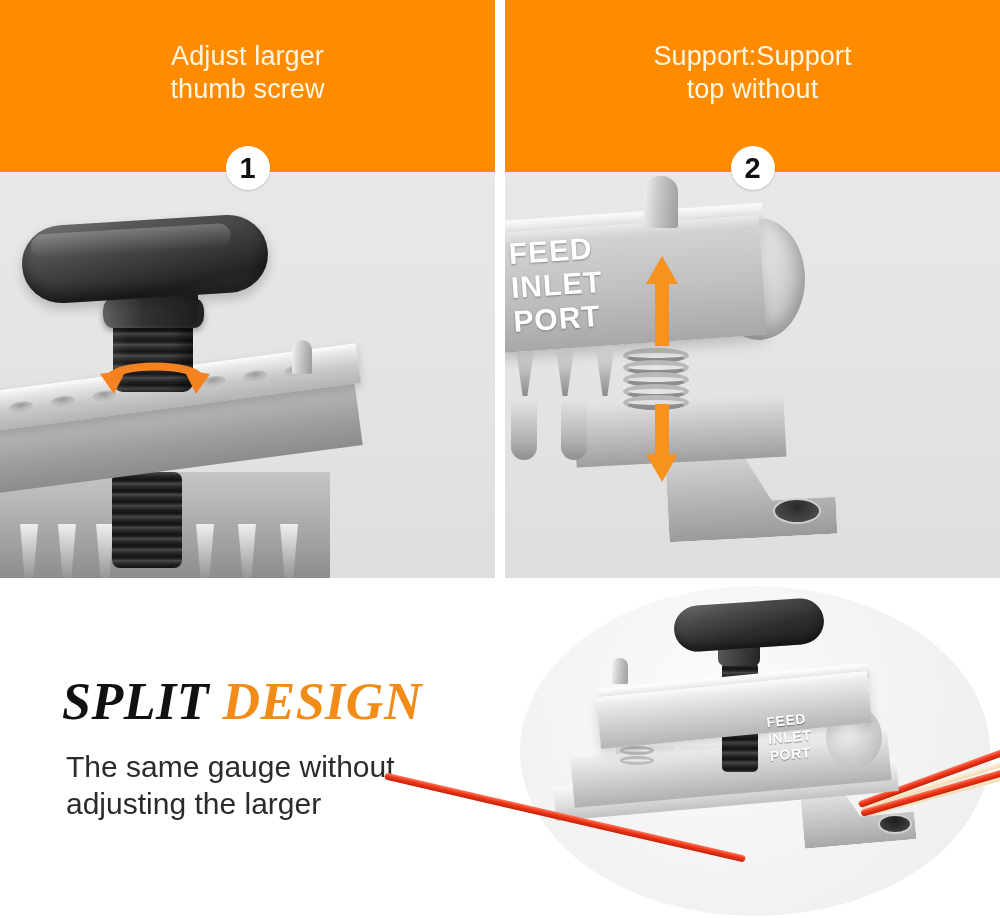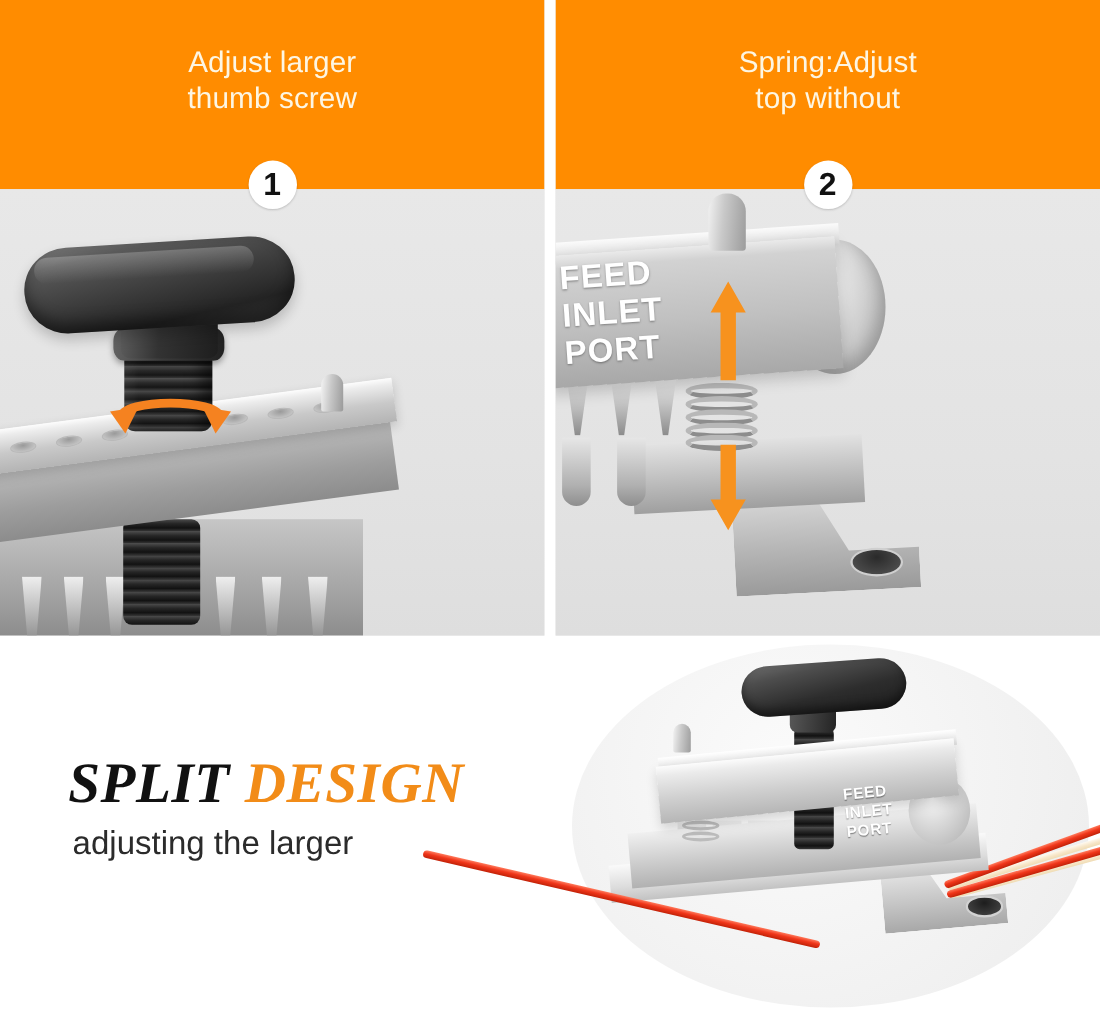--- a/index.html
+++ b/index.html
@@ -111,21 +111,21 @@
   .p3-wire{position:absolute;left:132px;top:242px;width:74px;height:58px;border-radius:28px/29px;
              background:linear-gradient(120deg,#ffd27a,#ff9f1a 55%,#f08800 100%);
              box-shadow:0 0 22px 10px rgba(255,150,0,.55);}
   .p3-wire:after{content:"";position:absolute;left:6px;top:7px;width:44px;height:44px;border-radius:50%;
              background:radial-gradient(circle at 40% 35%,#fffbe8,#ffe9b0);border:2px solid #f7b733;}
 
   
   .hero{position:absolute;left:0;top:578px;width:1000px;height:340px;background:#ffffff;}
   .hero-circle{position:absolute;left:520px;top:8px;width:470px;height:330px;border-radius:50%;
              background:radial-gradient(circle at 42% 34%,#fbfbfb 0%,#f2f2f2 60%,#ececec 100%);}
-  .split-title{position:absolute;left:62px;top:105px;
+  .split-title{position:absolute;left:62px;top:94px;
              font-family:"Liberation Serif","DejaVu Serif",serif;font-style:italic;font-weight:700;
              font-size:52px;letter-spacing:.5px;white-space:nowrap;}
   .split-title .k{color:#111111;}
   .split-title .o{color:#f28c18;}
   .split-sub{position:absolute;left:66px;top:170px;width:430px;color:#2b2b2b;
              font-size:30px;line-height:1.24;}
 
   
   .hp{position:absolute;left:570px;top:18px;width:420px;height:310px;}
   .hp-handle{position:absolute;left:104px;top:6px;width:150px;height:46px;border-radius:24px/23px;
@@ -212,21 +212,21 @@
         <path d="M100 44 L114 24 L88 20 Z" fill="#F58220"></path>
       </svg>
       <div style="position:absolute;left:292px;top:168px;width:20px;height:34px;border-radius:10px 10px 2px 2px;
                   background:linear-gradient(95deg,#f4f4f4,#c7c7c7 45%,#9a9a9a);"></div>
     </div>
   </div>
 
   <div class="panel">
     <div class="panel-head">
       <div class="htext">
-        <div>Spring:Adjust</div>
+        <div>Support:Support</div>
         <div>top without</div>
       </div>
     </div>
     <div class="badge">2</div>
 
     <div class="photo">
       <div class="p2-foot"></div>
       <div class="p2-hole"></div>
       <div class="p2-base"></div>
       <div class="p2-teeth">
@@ -265,20 +265,21 @@
 </div>
 
 <div class="hero">
   <div class="hero-circle"></div>
 
   <div class="split-title">
     <span class="k">SPLIT</span>
     <span class="o">DESIGN</span>
   </div>
   <div class="split-sub">
+    <div>The same gauge without</div>
     <div>adjusting the larger</div>
   </div>
 
   <div class="hp">
 
     <div class="wire-cream" style="left:288px;top:186px;width:150px;transform:rotate(-17deg);"></div>
     <div class="wire-cream" style="left:292px;top:196px;width:150px;transform:rotate(-15deg);"></div>
     <div class="wire-red" style="left:284px;top:178px;width:160px;transform:rotate(-20deg);"></div>
     <div class="wire-red" style="left:288px;top:192px;width:160px;transform:rotate(-16deg);"></div>
 

